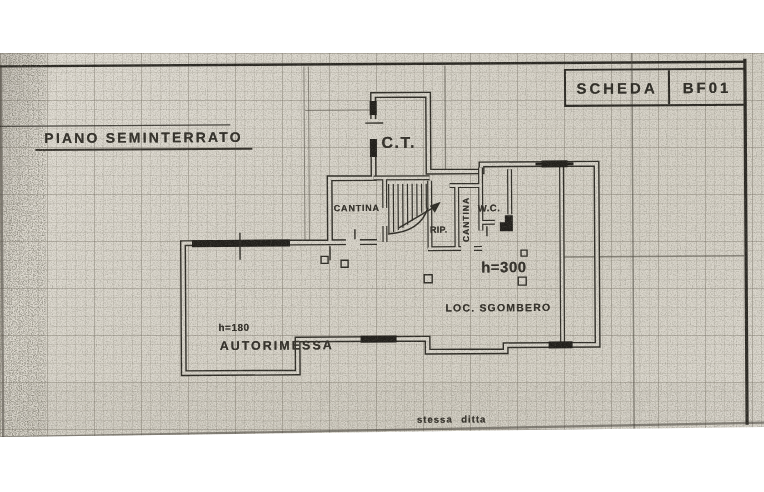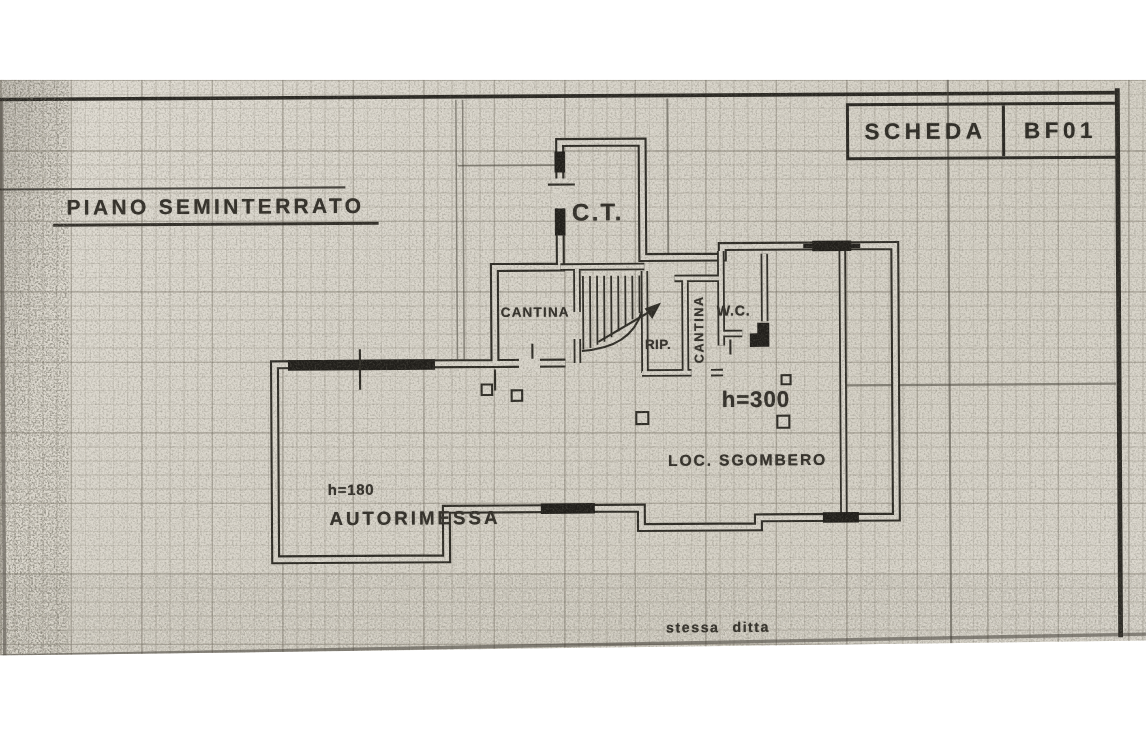--- a/index.html
+++ b/index.html
@@ -30,21 +30,21 @@
   .ct{left:382px;top:81px;width:40px;font-size:16px;letter-spacing:1.5px;}
   .ingresso{left:334px;top:150px;font-size:9px;letter-spacing:.8px;}
   .rip{left:430px;top:172px;font-size:9px;letter-spacing:.3px;}
   .cantina{left:436px;top:162px;width:60px;text-align:center;font-size:8.5px;
            letter-spacing:1px;transform:rotate(-90deg);}
   .wc{left:478px;top:150px;font-size:9.5px;letter-spacing:.5px;}
   .h300{left:481px;top:206px;font-size:15px;letter-spacing:.5px;}
   .sgombero{left:445px;top:249px;font-size:10.5px;letter-spacing:1.2px;}
   .autorimessa{left:219px;top:242px;font-size:12.5px;letter-spacing:2px;margin-top:43px;}
   .h280{left:218px;top:268px;font-size:10px;letter-spacing:.5px;}
-  .stessa{left:443px;top:361px;font-size:9.5px;letter-spacing:1px;word-spacing:5px;}
+  .stessa{left:416px;top:361px;font-size:9.5px;letter-spacing:1px;word-spacing:5px;}
   .grain{position:absolute;left:0;top:0;pointer-events:none;}
 </style>
 </head>
 <body>
 
 <div class="stage">
 
   <div class="scan">
     <div class="sheet">
 

